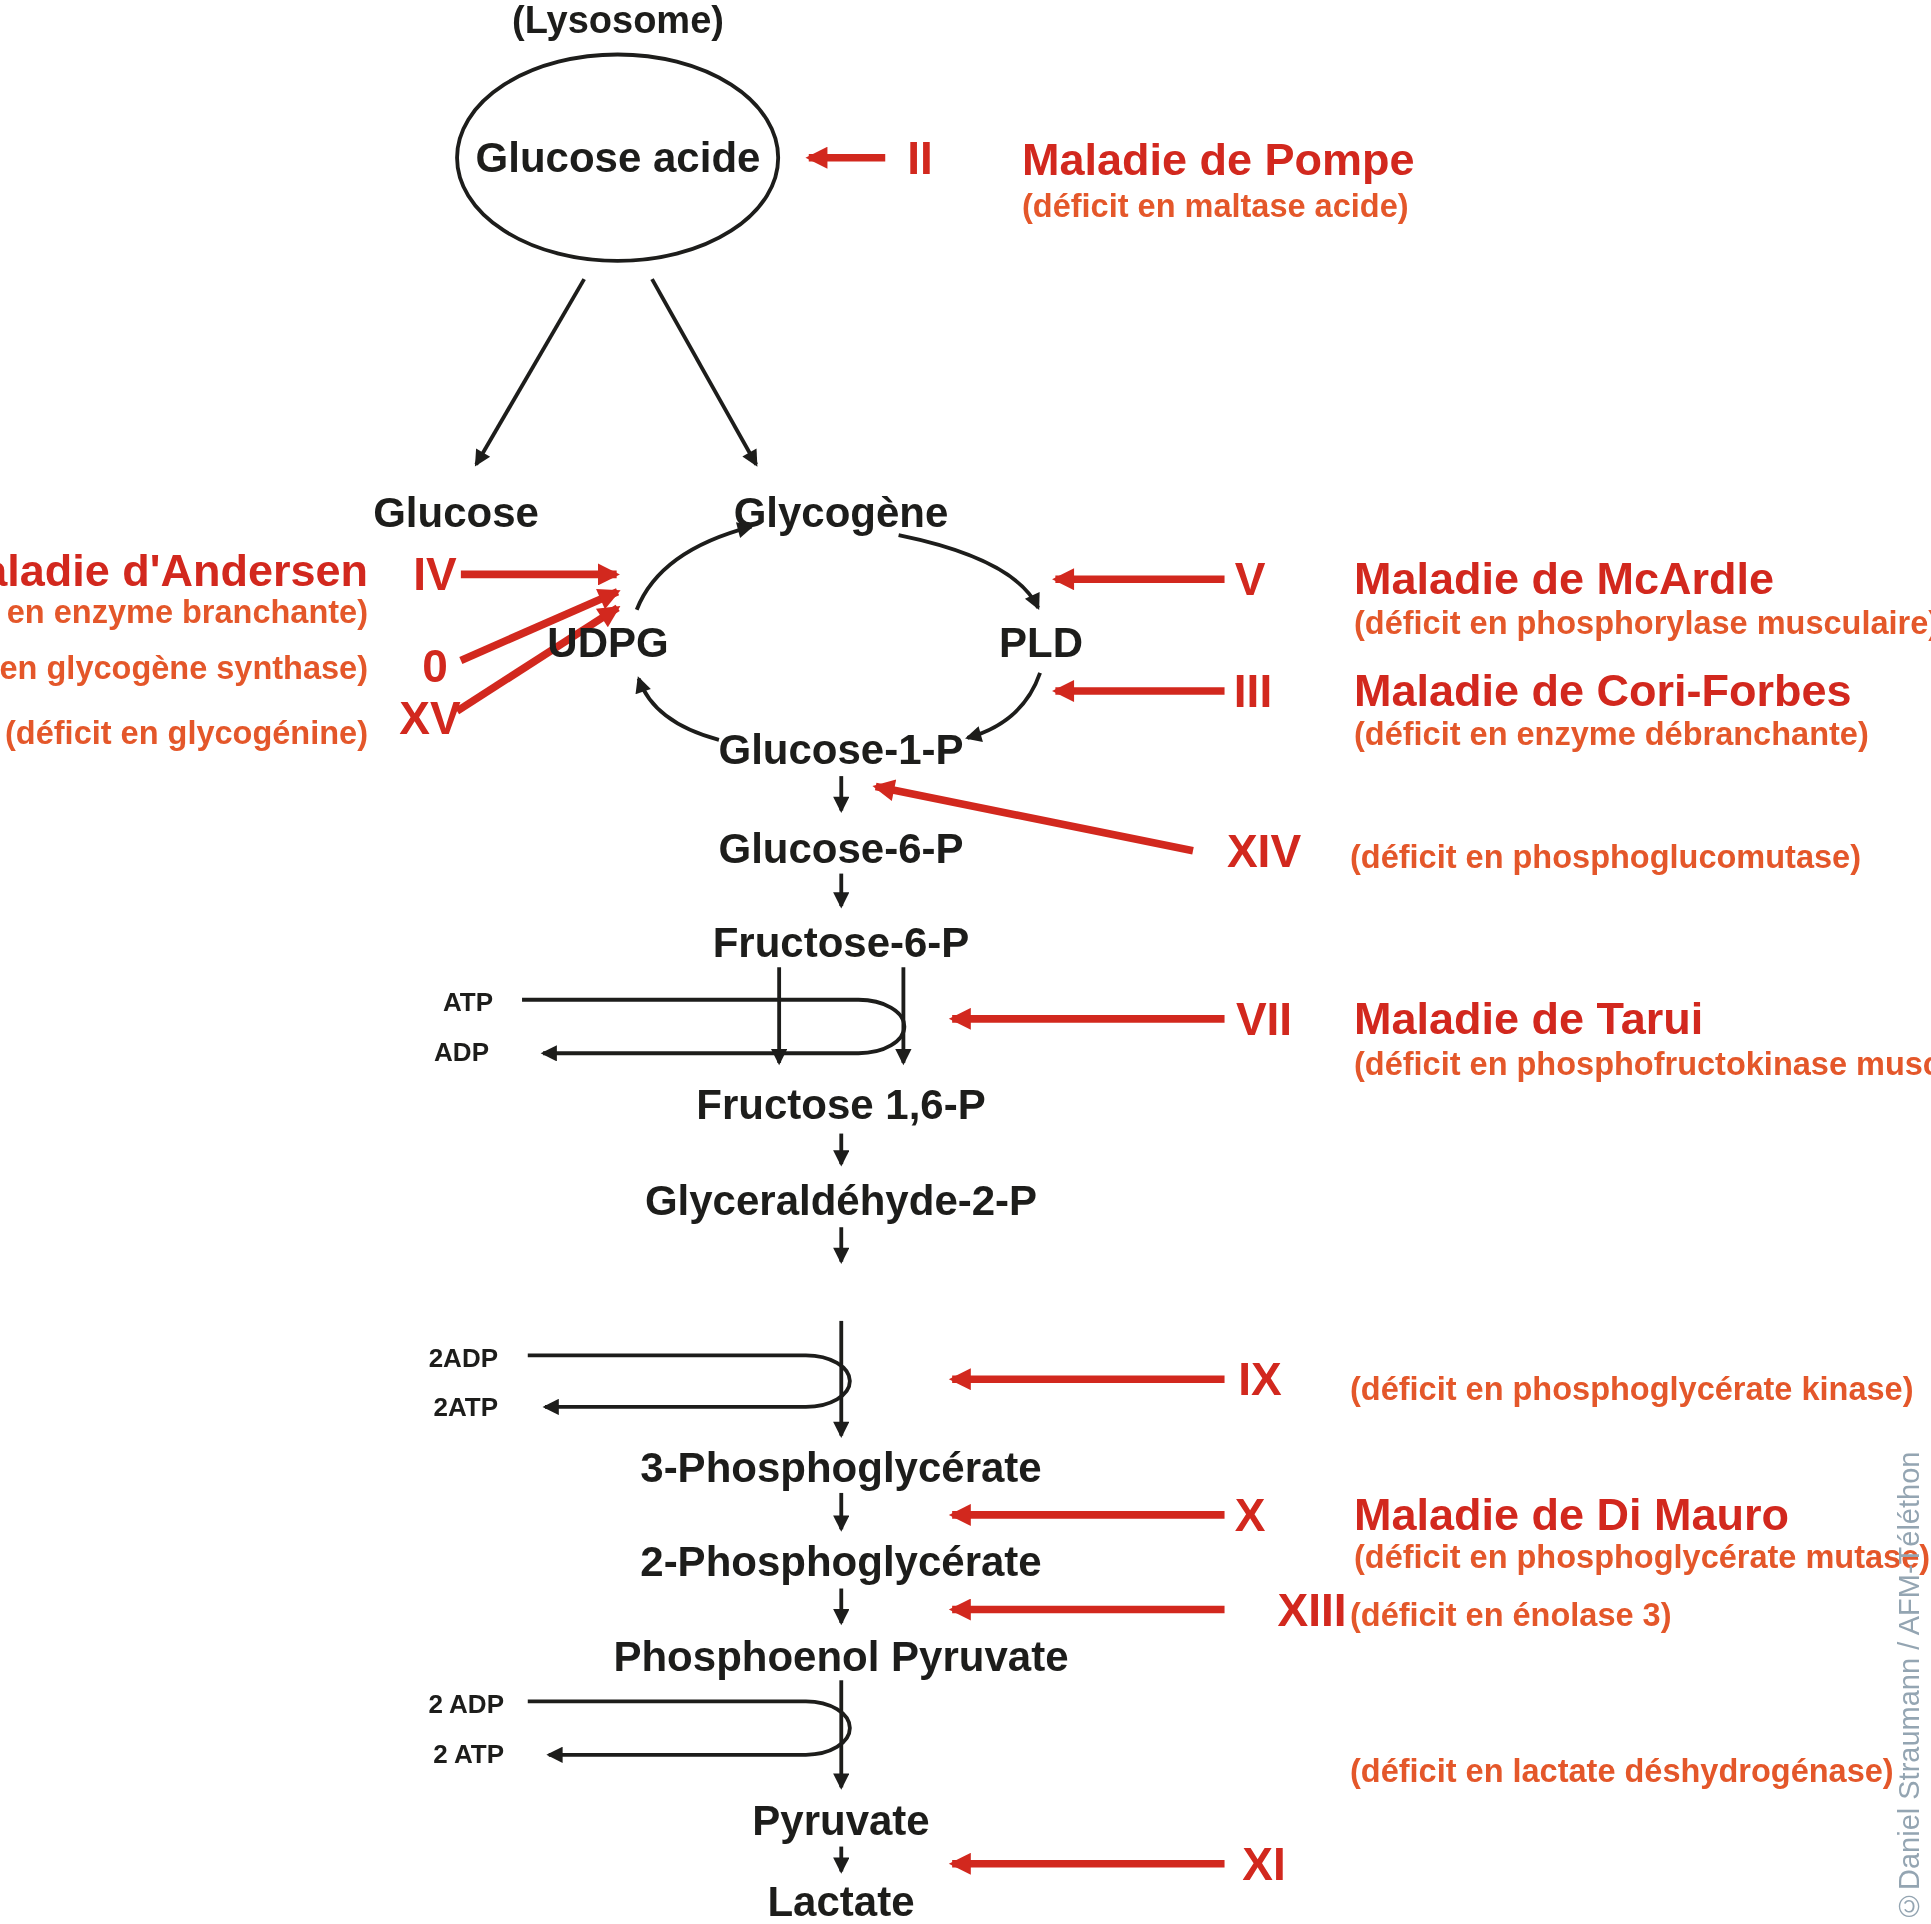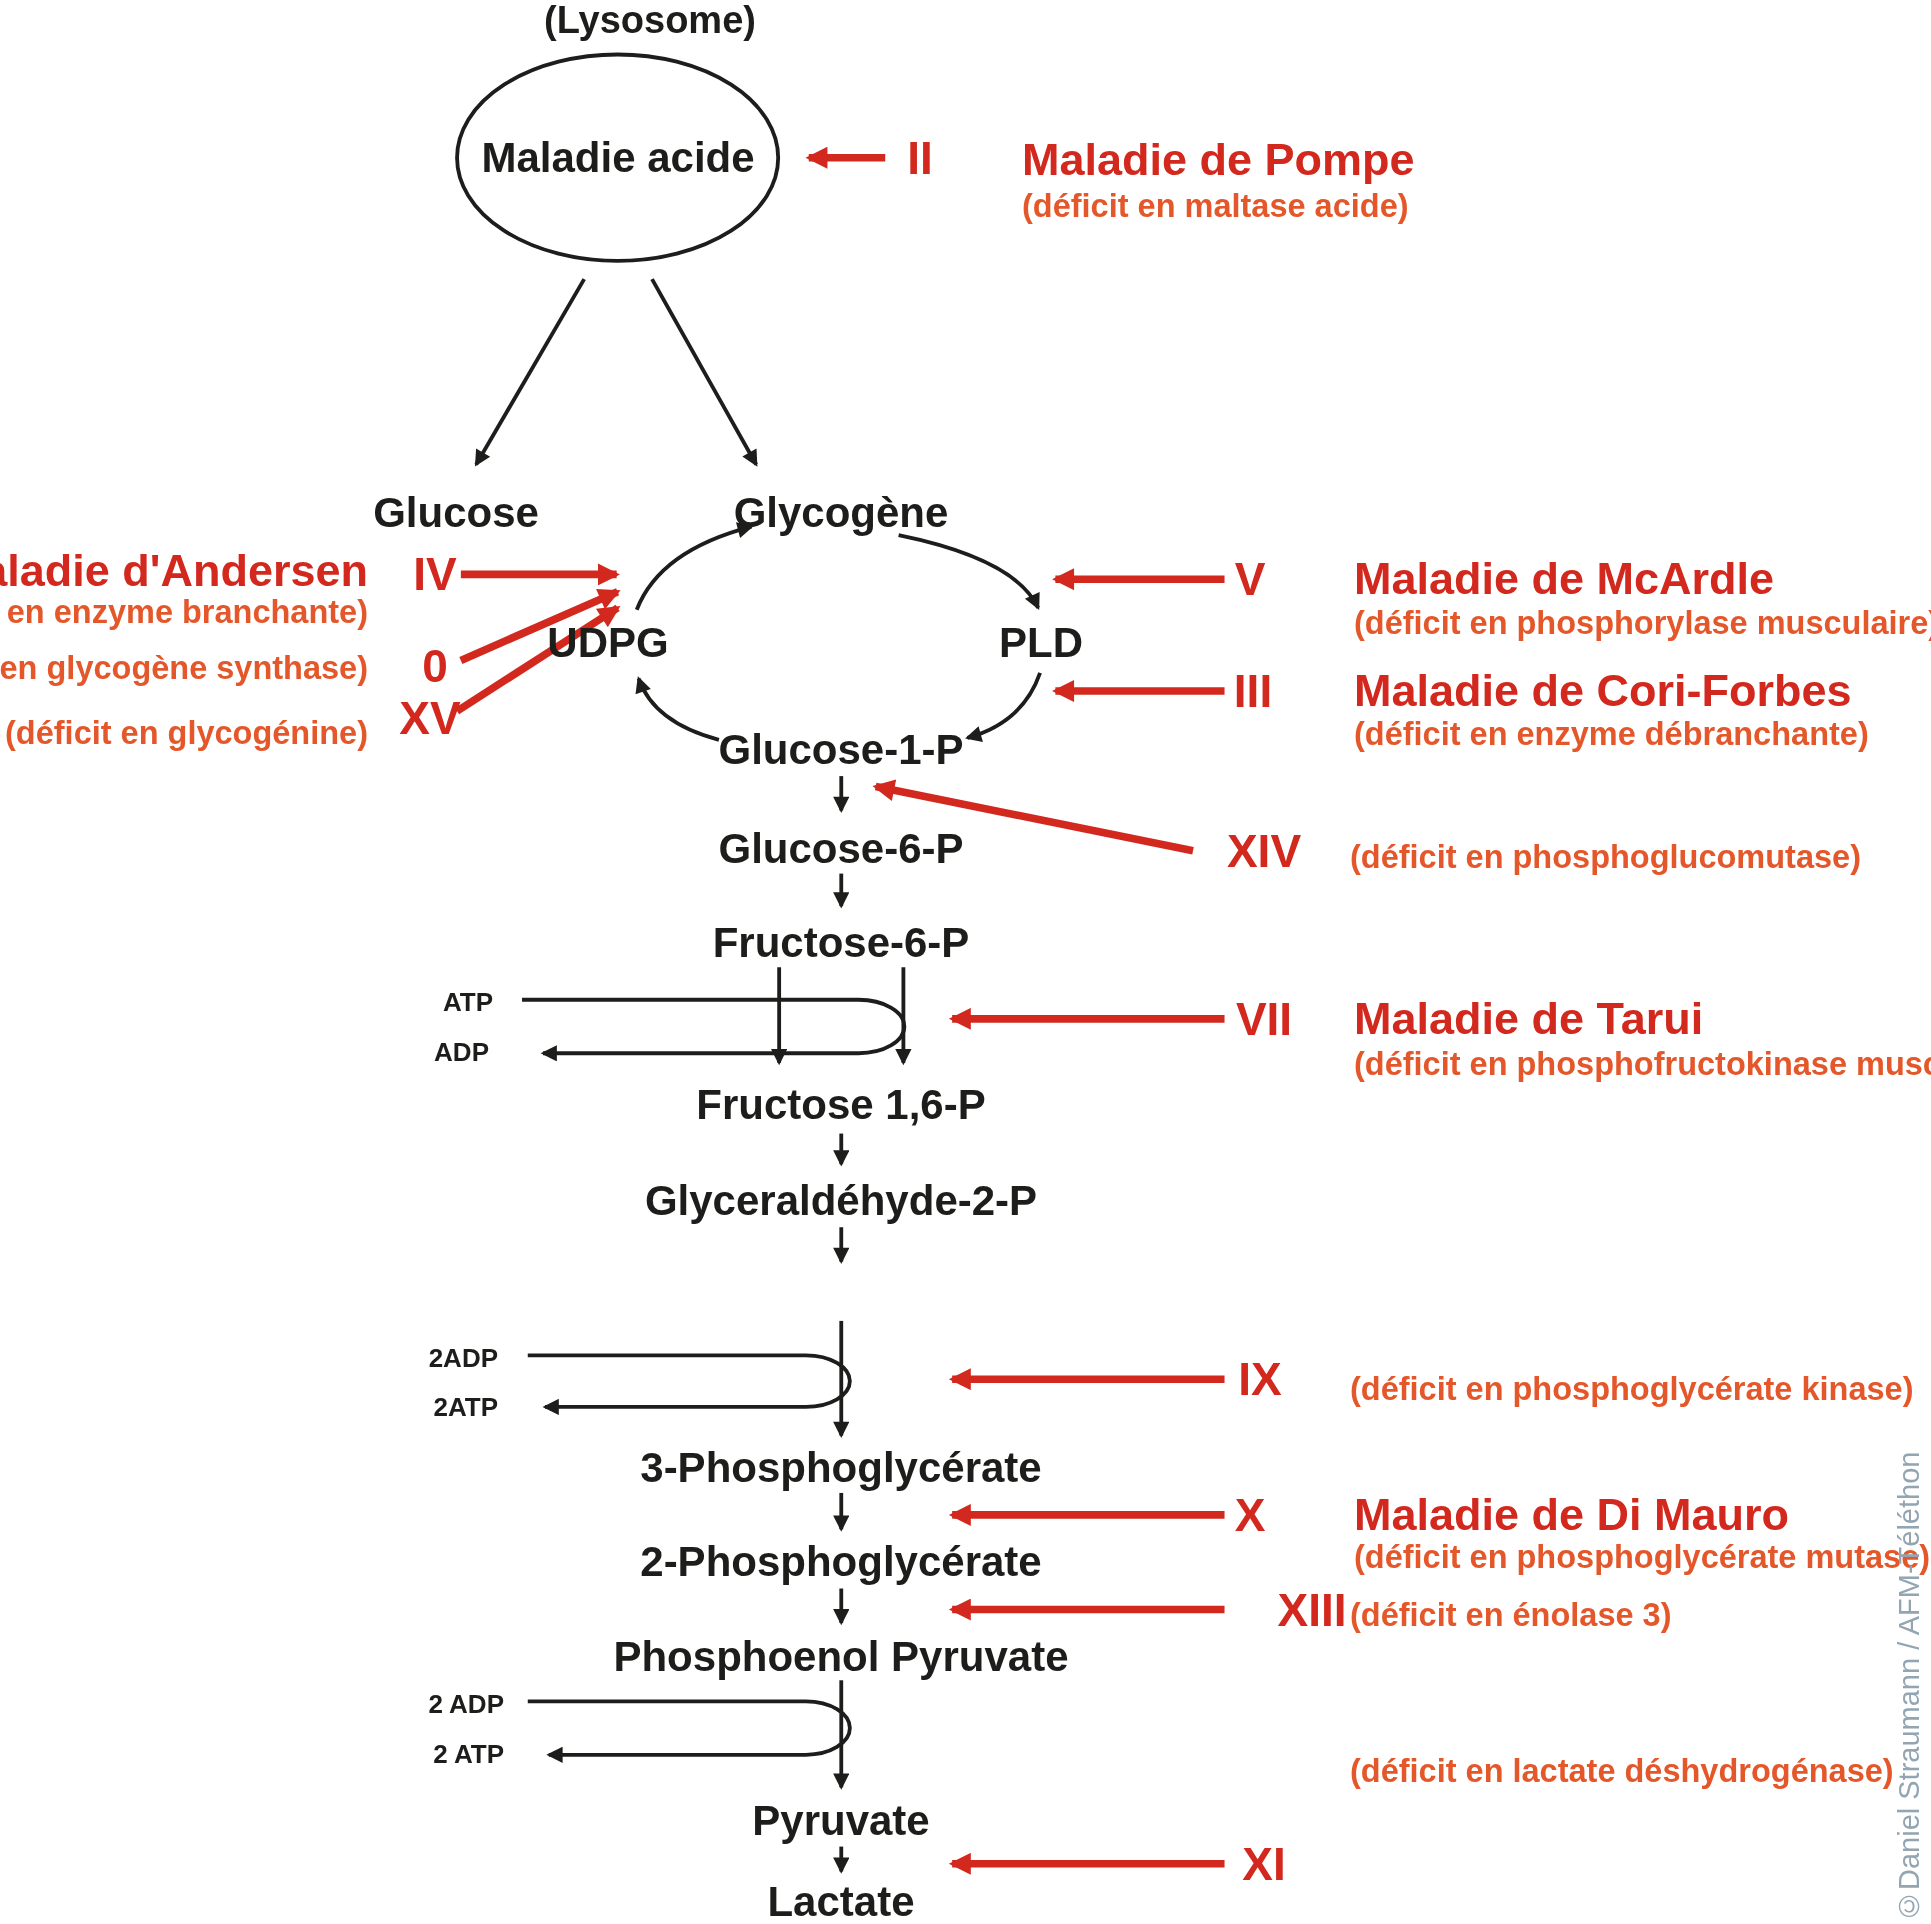--- a/index.html
+++ b/index.html
@@ -11,21 +11,21 @@
   #diagram-svg{position:absolute;left:0;top:0;}
   .ink-line{stroke:var(--ink);stroke-width:4;fill:none;}
   .red-line{stroke:var(--red);stroke-width:8;fill:none;}
   .mk-ink{fill:var(--ink);}
   .mk-red{fill:var(--red);}
   .lbl{position:absolute;font-weight:bold;color:var(--ink);white-space:nowrap;line-height:1.05;}
   .center{transform:translate(-50%,-50%);}
   .rightal{transform:translate(-100%,-50%);text-align:right;}
   .leftal{transform:translate(0,-50%);text-align:left;}
   .met{font-size:42px;}
-  .small-title{font-size:38px;margin-left:32px;}
+  .small-title{font-size:38px;}
   .cof{font-size:26px;}
   .numeral{font-size:46px;color:var(--red);}
   .disease{font-size:45px;color:var(--red);}
   .deficit{font-size:32.5px;color:var(--orange);}
   .credit{position:absolute;right:5.7px;bottom:1.9px;height:593px;writing-mode:vertical-rl;transform:rotate(180deg);font-size:29px;font-weight:normal;color:var(--credit);white-space:nowrap;}
 </style>
 </head>
 <body>
 
 <div id="stage">
@@ -77,21 +77,21 @@
     <path d="M 1281 723 H 1104" class="red-line" marker-end="url(#ar)"></path>
     <path d="M 1248 890 L 916 823" class="red-line" marker-end="url(#ar)"></path>
     <path d="M 1281 1066 H 996" class="red-line" marker-end="url(#ar)"></path>
     <path d="M 1281 1443 H 996" class="red-line" marker-end="url(#ar)"></path>
     <path d="M 1281 1585 H 996" class="red-line" marker-end="url(#ar)"></path>
     <path d="M 1281 1684 H 996" class="red-line" marker-end="url(#ar)"></path>
     <path d="M 1281 1950 H 996" class="red-line" marker-end="url(#ar)"></path>
   </svg>
 
   <div class="lbl small-title center" style="left:618px;top:21px">(Lysosome)</div>
-  <div class="lbl met center" style="left:618px;top:158px">Maladie acide</div>
+  <div class="lbl met center" style="left:618px;top:158px">Glucose acide</div>
 
   <div class="lbl met center" style="left:456px;top:513px">Glucose</div>
   <div class="lbl met center" style="left:841px;top:513px">Glycogène</div>
   <div class="lbl met center" style="left:608px;top:643px">UDPG</div>
   <div class="lbl met center" style="left:1041px;top:643px">PLD</div>
   <div class="lbl met center" style="left:841px;top:750px">Glucose-1-P</div>
   <div class="lbl met center" style="left:841px;top:849px">Glucose-6-P</div>
   <div class="lbl met center" style="left:841px;top:943px">Fructose-6-P</div>
   <div class="lbl met center" style="left:841px;top:1105px">Fructose 1,6-P</div>
   <div class="lbl met center" style="left:841px;top:1201px">Glyceraldéhyde-2-P</div>

